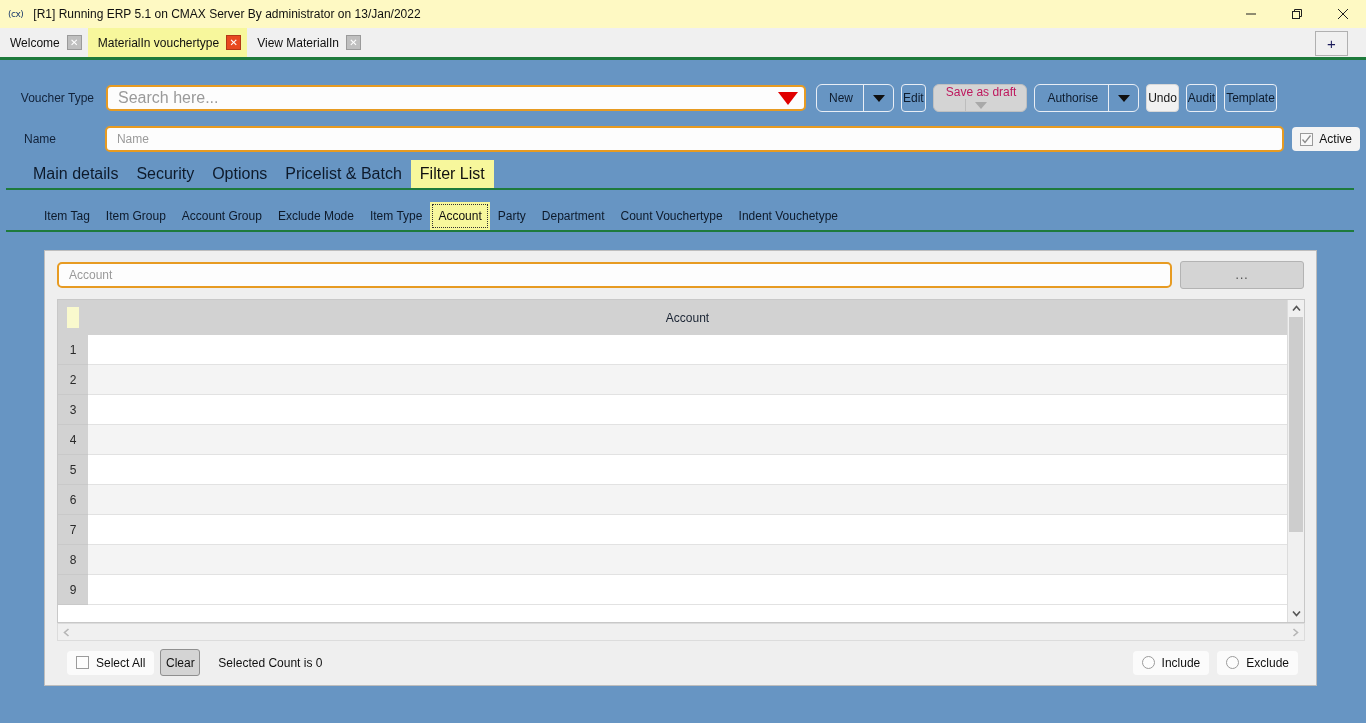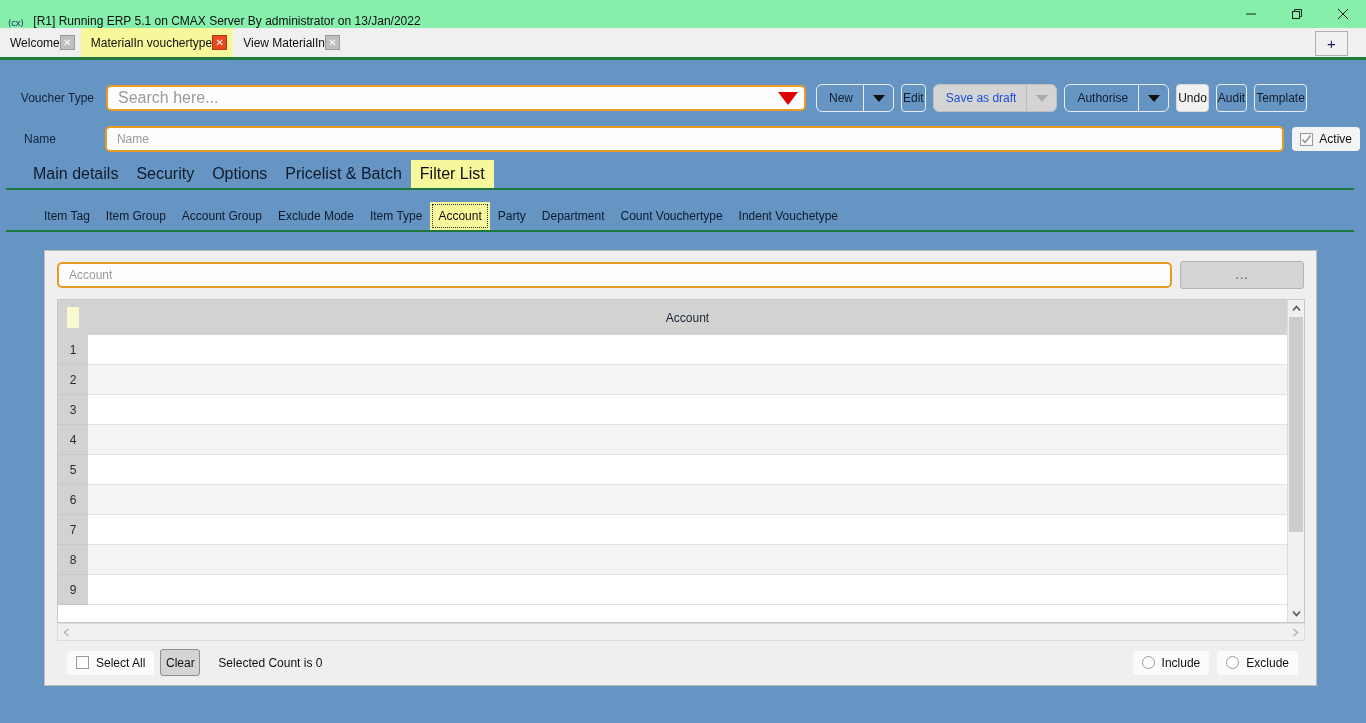--- a/index.html
+++ b/index.html
@@ -7,22 +7,22 @@
     margin: 0; padding: 0;
     width: 1366px; height: 723px;
     overflow: hidden;
     font-family: "Liberation Sans", sans-serif;
     background: #ffffff;
   }
 
   
   #titlebar {
     height: 28px; width: 100%;
-    background: #86efac;
-    display: flex; align-items: flex-end;
+    background: #fef9c3;
+    display: flex; align-items: center;
     position: relative;
   }
   #titlebar .app-glyph {
     font-size: 9px; color: #1a3a6b; margin-left: 8px;
     font-family: "DejaVu Sans", sans-serif;
     letter-spacing: -0.5px;
   }
   #titlebar .title-text {
     font-size: 12px; color: #101010; margin-left: 10px;
     white-space: nowrap;
@@ -41,20 +41,21 @@
     background: #f0f0f0;
     display: flex; align-items: stretch;
     position: relative;
     border-bottom: 3px solid #1e7a3c;
   }
   .tab {
     display: flex; align-items: center;
     padding: 0 6px 0 10px;
     font-size: 12px; color: #101010;
     background: #f0f0f0;
+    gap: 7px;
     height: 100%;
   }
   .tab.active { background: #f7f79c; }
   .tab .tab-label { white-space: nowrap; }
   .tab-close {
     width: 15px; height: 15px;
     display: flex; align-items: center; justify-content: center;
     background: #bfbfbf;
     border: 1px solid #9a9a9a;
     color: #ffffff;
@@ -138,21 +139,21 @@
     border-left: 1px solid #e9eef5;
   }
   .tbtn.split .sp-arrow i {
     width: 0; height: 0;
     border-left: 6px solid transparent;
     border-right: 6px solid transparent;
     border-top: 7px solid #101010;
     display: block;
   }
   .tbtn.disabled {
-    background: #d4d4d4; border-color: #c0c0c0; color: #1d4ed8;
+    background: #d4d4d4; border-color: #c0c0c0; color: #be185d; flex-direction: column;
   }
   .tbtn.disabled .sp-arrow { border-left-color: #bdbdbd; }
   .tbtn.disabled .sp-arrow i { border-top-color: #a9a9a9; }
   .tbtn.light {
     background: #f1f1f1; border-color: #d8d8d8; color: #151515; text-align: center;
   }
 
   .row-name {
     position: absolute; left: 0; top: 66px;
     display: flex; align-items: center; width: 100%;

